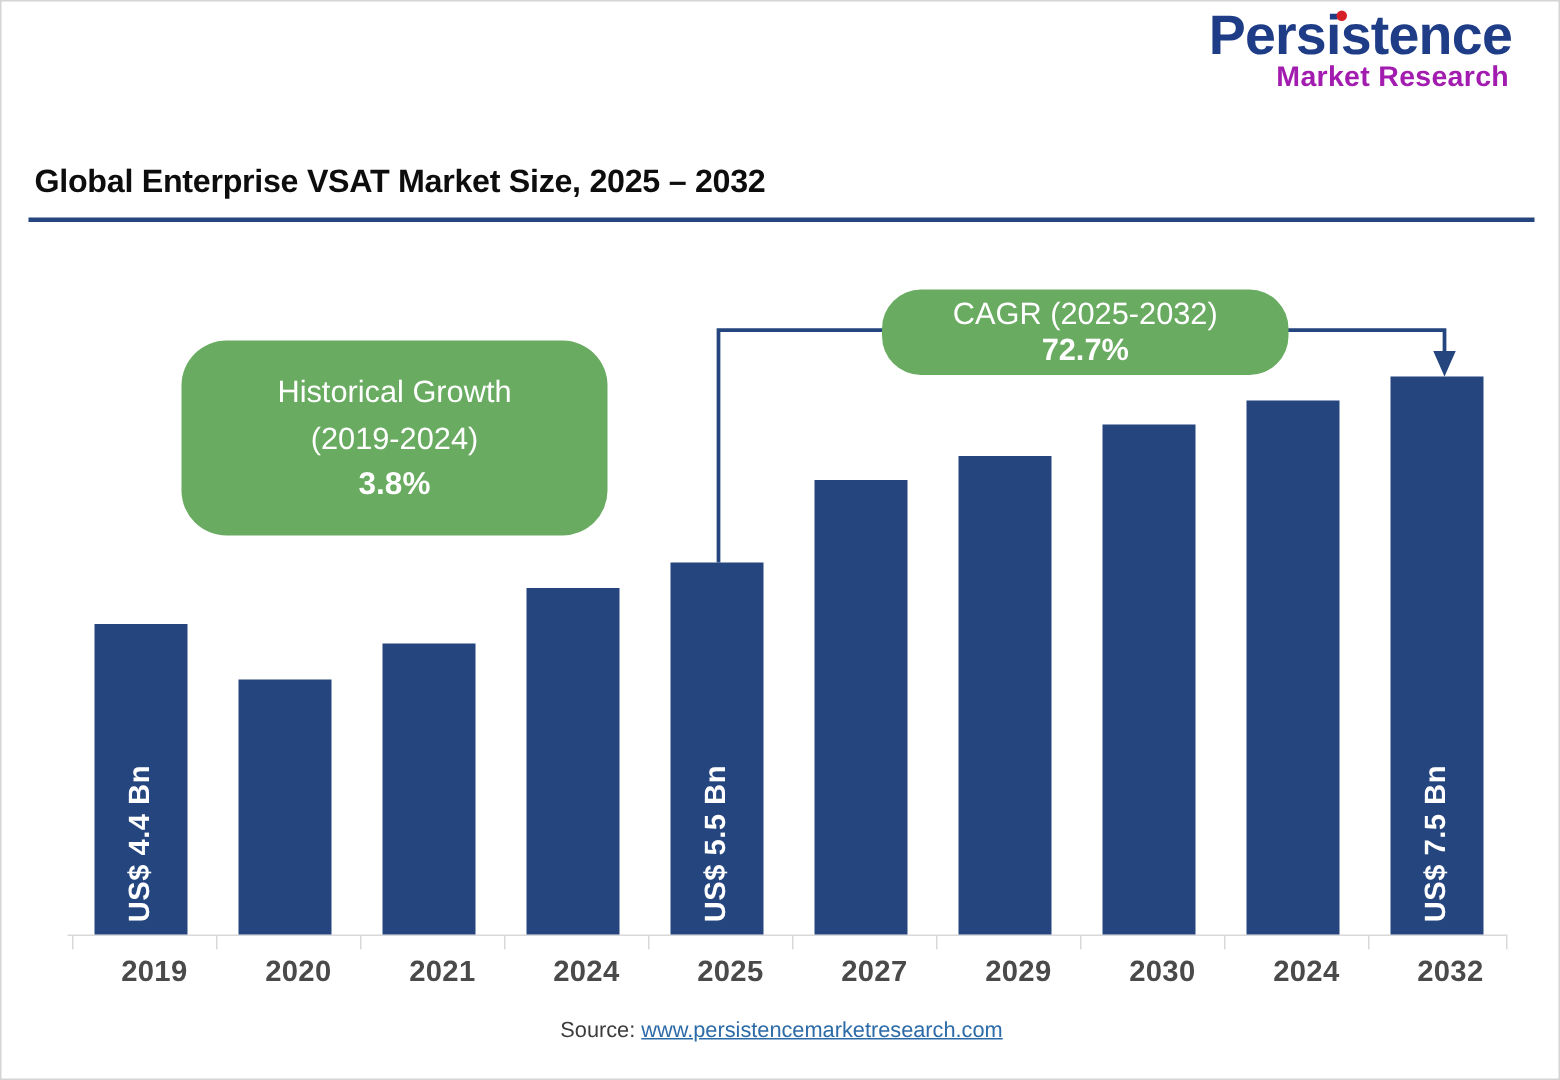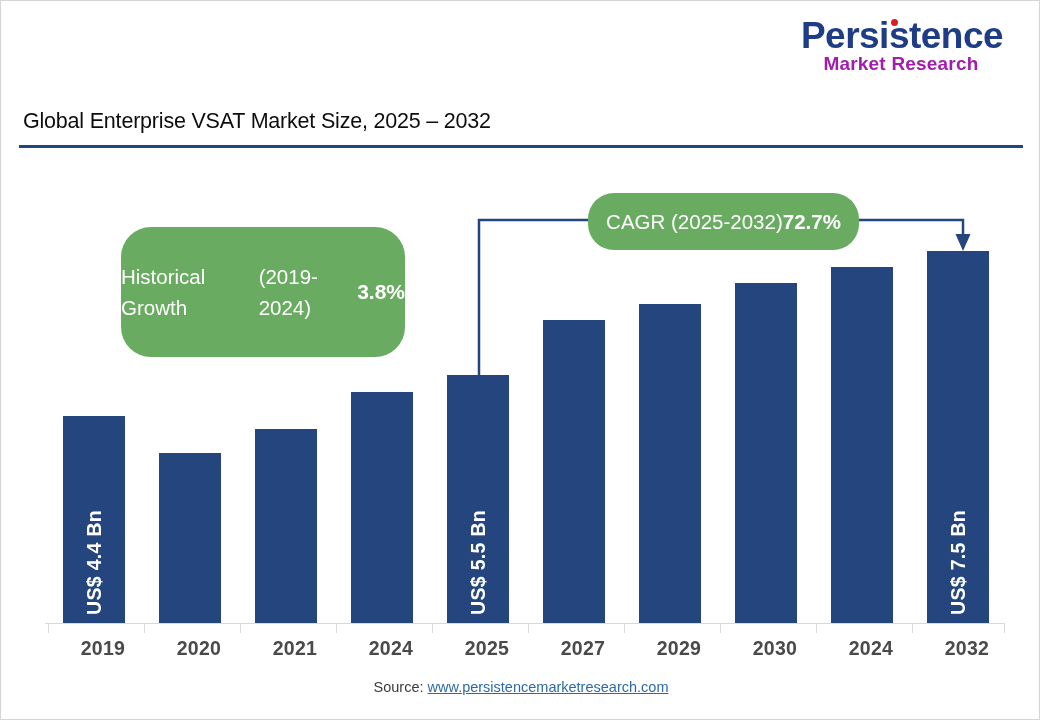--- a/index.html
+++ b/index.html
@@ -20,24 +20,24 @@
     box-sizing: border-box;
     border: 1px solid #d4d4d4;
     background: #ffffff;
     overflow: hidden;
   }
 
   
   #logo {
     position: absolute;
     left: 795px;
-    top: 16px;
+    top: 4px;
     width: 212px;
     height: 58px;
-    text-align: center;
+    text-align: right;
   }
   #logo-word {
     font-family: "Liberation Sans", sans-serif;
     font-weight: bold;
     font-size: 37px;
     letter-spacing: -0.5px;
     color: #1f3d87;
     line-height: 38px;
     display: block;
     position: relative;
@@ -62,21 +62,21 @@
     margin-top: 0px;
     padding-right: 2px;
   }
 
   
   #title {
     position: absolute;
     left: 22px;
     top: 108px;
     font-size: 21.5px;
-    font-weight: normal;
+    font-weight: bold;
     color: #0d0d0d;
     letter-spacing: -0.2px;
     white-space: nowrap;
   }
   #title-rule {
     position: absolute;
     left: 18px;
     top: 144px;
     width: 1004px;
     height: 3px;
@@ -139,24 +139,24 @@
     font-weight: bold;
     color: #4a4a4a;
     letter-spacing: 0.2px;
   }
 
   
   .callout {
     position: absolute;
     background: #69ab61;
     color: #ffffff;
-    text-align: left;
+    text-align: right;
     box-sizing: border-box;
     display: flex;
-    flex-direction: row;
+    flex-direction: column;
     align-items: center;
     justify-content: center;
   }
   #callout-hist {
     left: 120px;
     top: 226px;
     width: 284px;
     height: 130px;
     border-radius: 30px;
   }

